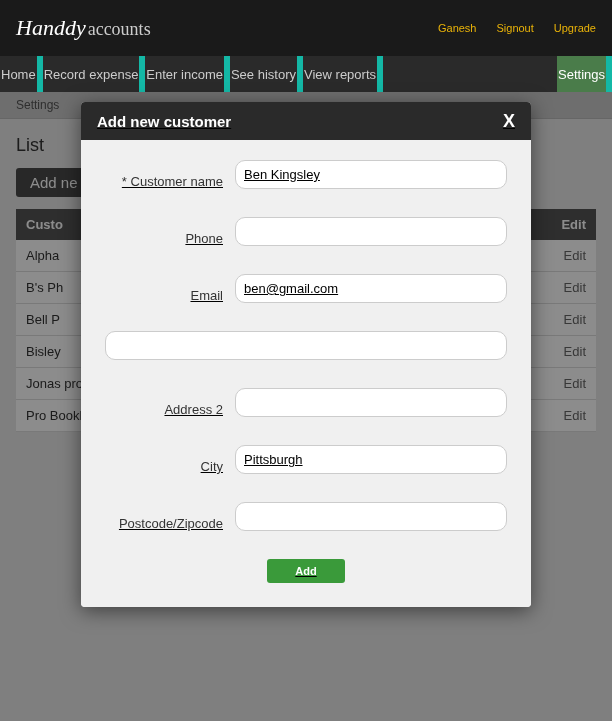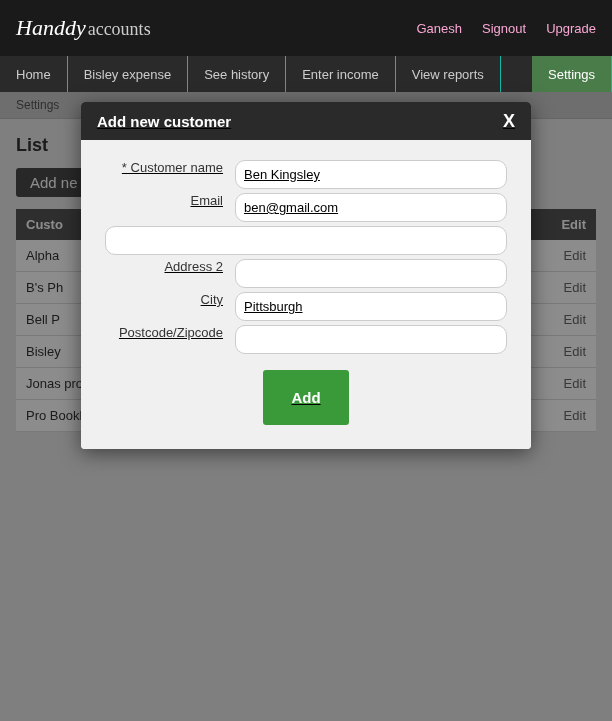--- a/index.html
+++ b/index.html
@@ -15,37 +15,37 @@
       justify-content: space-between;
     }
     .logo {
       color: white;
       font-size: 22px;
       font-style: italic;
       font-family: Georgia, serif;
     }
     .logo span { font-style: normal; font-size: 18px; color: #ccc; margin-left: 2px; }
     .topnav-links { display: flex; gap: 20px; }
-    .topnav-links a { color: #f9a8d4; text-decoration: none; font-size: 13px; }
+    .topnav-links a { color: #eab308; text-decoration: none; font-size: 11px; }
 
     
     .tabbar {
       background: #2a2a2a;
       display: flex;
       height: 36px;
       align-items: stretch;
     }
     .tabbar .tab {
-      padding: 0 16px;
+      padding: 0 1px;
       display: flex;
       align-items: center;
       color: #ccc;
       font-size: 13px;
       cursor: pointer;
-      border-right: 1px solid #14b8a6;
+      border-right: 6px solid #14b8a6;
     }
     .tabbar .tab.settings-tab { background: #4a7c4a; color: white; margin-left: auto; }
 
     
     .main-content {
       background: #e8e8e8;
       min-height: 629px;
       position: relative;
       padding: 16px;
     }
@@ -60,21 +60,21 @@
 
     .content-header {
       display: flex;
       align-items: center;
       justify-content: space-between;
       margin-bottom: 12px;
     }
     .content-title {
       font-size: 18px;
       color: #333;
-      font-weight: bold;
+      font-weight: normal;
     }
     .btn-add-new {
       background: #4a4a4a;
       color: white;
       border: none;
       padding: 6px 14px;
       border-radius: 3px;
       cursor: pointer;
       font-size: 15px;
     }
@@ -149,22 +149,22 @@
       background: none;
       border: none;
       line-height: 1;
     }
     .modal-body {
       padding: 20px 24px 24px;
       background: #f0f0f0;
     }
     .form-row {
       display: flex;
-      align-items: flex-start;
-      margin-bottom: 4px;
+      align-items: flex-end;
+      margin-bottom: 28px;
     }
     .form-label {
       width: 130px;
       text-align: right;
       padding-right: 12px;
       font-size: 13px;
       color: #333;
       flex-shrink: 0;
     }
     .form-input {
@@ -172,23 +172,23 @@
       padding: 6px 8px;
       border: 1px solid #ccc;
       border-radius: 10px;
       font-size: 13px;
       background: white;
     }
     .btn-add-submit {
       background: #3a9a3a;
       color: white;
       border: none;
-      padding: 19px 28px;
+      padding: 6px 28px;
       border-radius: 3px;
-      font-size: 15px;
+      font-size: 11px;
       font-weight: bold;
       cursor: pointer;
       display: block;
       margin: 16px auto 0;
     }
 
     .top-actions {
       display: flex;
       gap: 10px;
       align-items: center;
@@ -204,23 +204,23 @@
   </div>
   <div class="topnav-links">
     <a>Ganesh</a>
     <a>Signout</a>
     <a>Upgrade</a>
   </div>
 </div>
 
 <div class="tabbar">
   <div class="tab">Home</div>
-  <div class="tab">Bisley expense</div>
+  <div class="tab">Record expense</div>
+  <div class="tab">Enter income</div>
   <div class="tab">See history</div>
-  <div class="tab">Enter income</div>
   <div class="tab">View reports</div>
   <div class="tab settings-tab">Settings</div>
 </div>
 
 <div style="position:relative;">
   <div class="breadcrumb-bar">Settings</div>
   <div class="main-content">
     <div class="content-header">
       <div class="content-title">List</div>
     </div>
@@ -270,20 +270,24 @@
         <span>Add new customer</span>
         <button class="modal-close">X</button>
       </div>
       <div class="modal-body">
         <div id="modal-form">
             <div class="form-row">
       <label class="form-label">* Customer name</label>
       <input class="form-input" type="text" value="Ben Kingsley" placeholder="" style="">
     </div>
             <div class="form-row">
+      <label class="form-label">Phone</label>
+      <input class="form-input" type="text" value="" placeholder="" style="">
+    </div>
+            <div class="form-row">
       <label class="form-label">Email</label>
       <input class="form-input" type="text" value="ben@gmail.com" placeholder="" style="">
     </div>
             <div class="form-row">
       <input class="form-input" type="text" value="" placeholder="" style="">
     </div>
             <div class="form-row">
       <label class="form-label">Address 2</label>
       <input class="form-input" type="text" value="" placeholder="" style="">
     </div>

